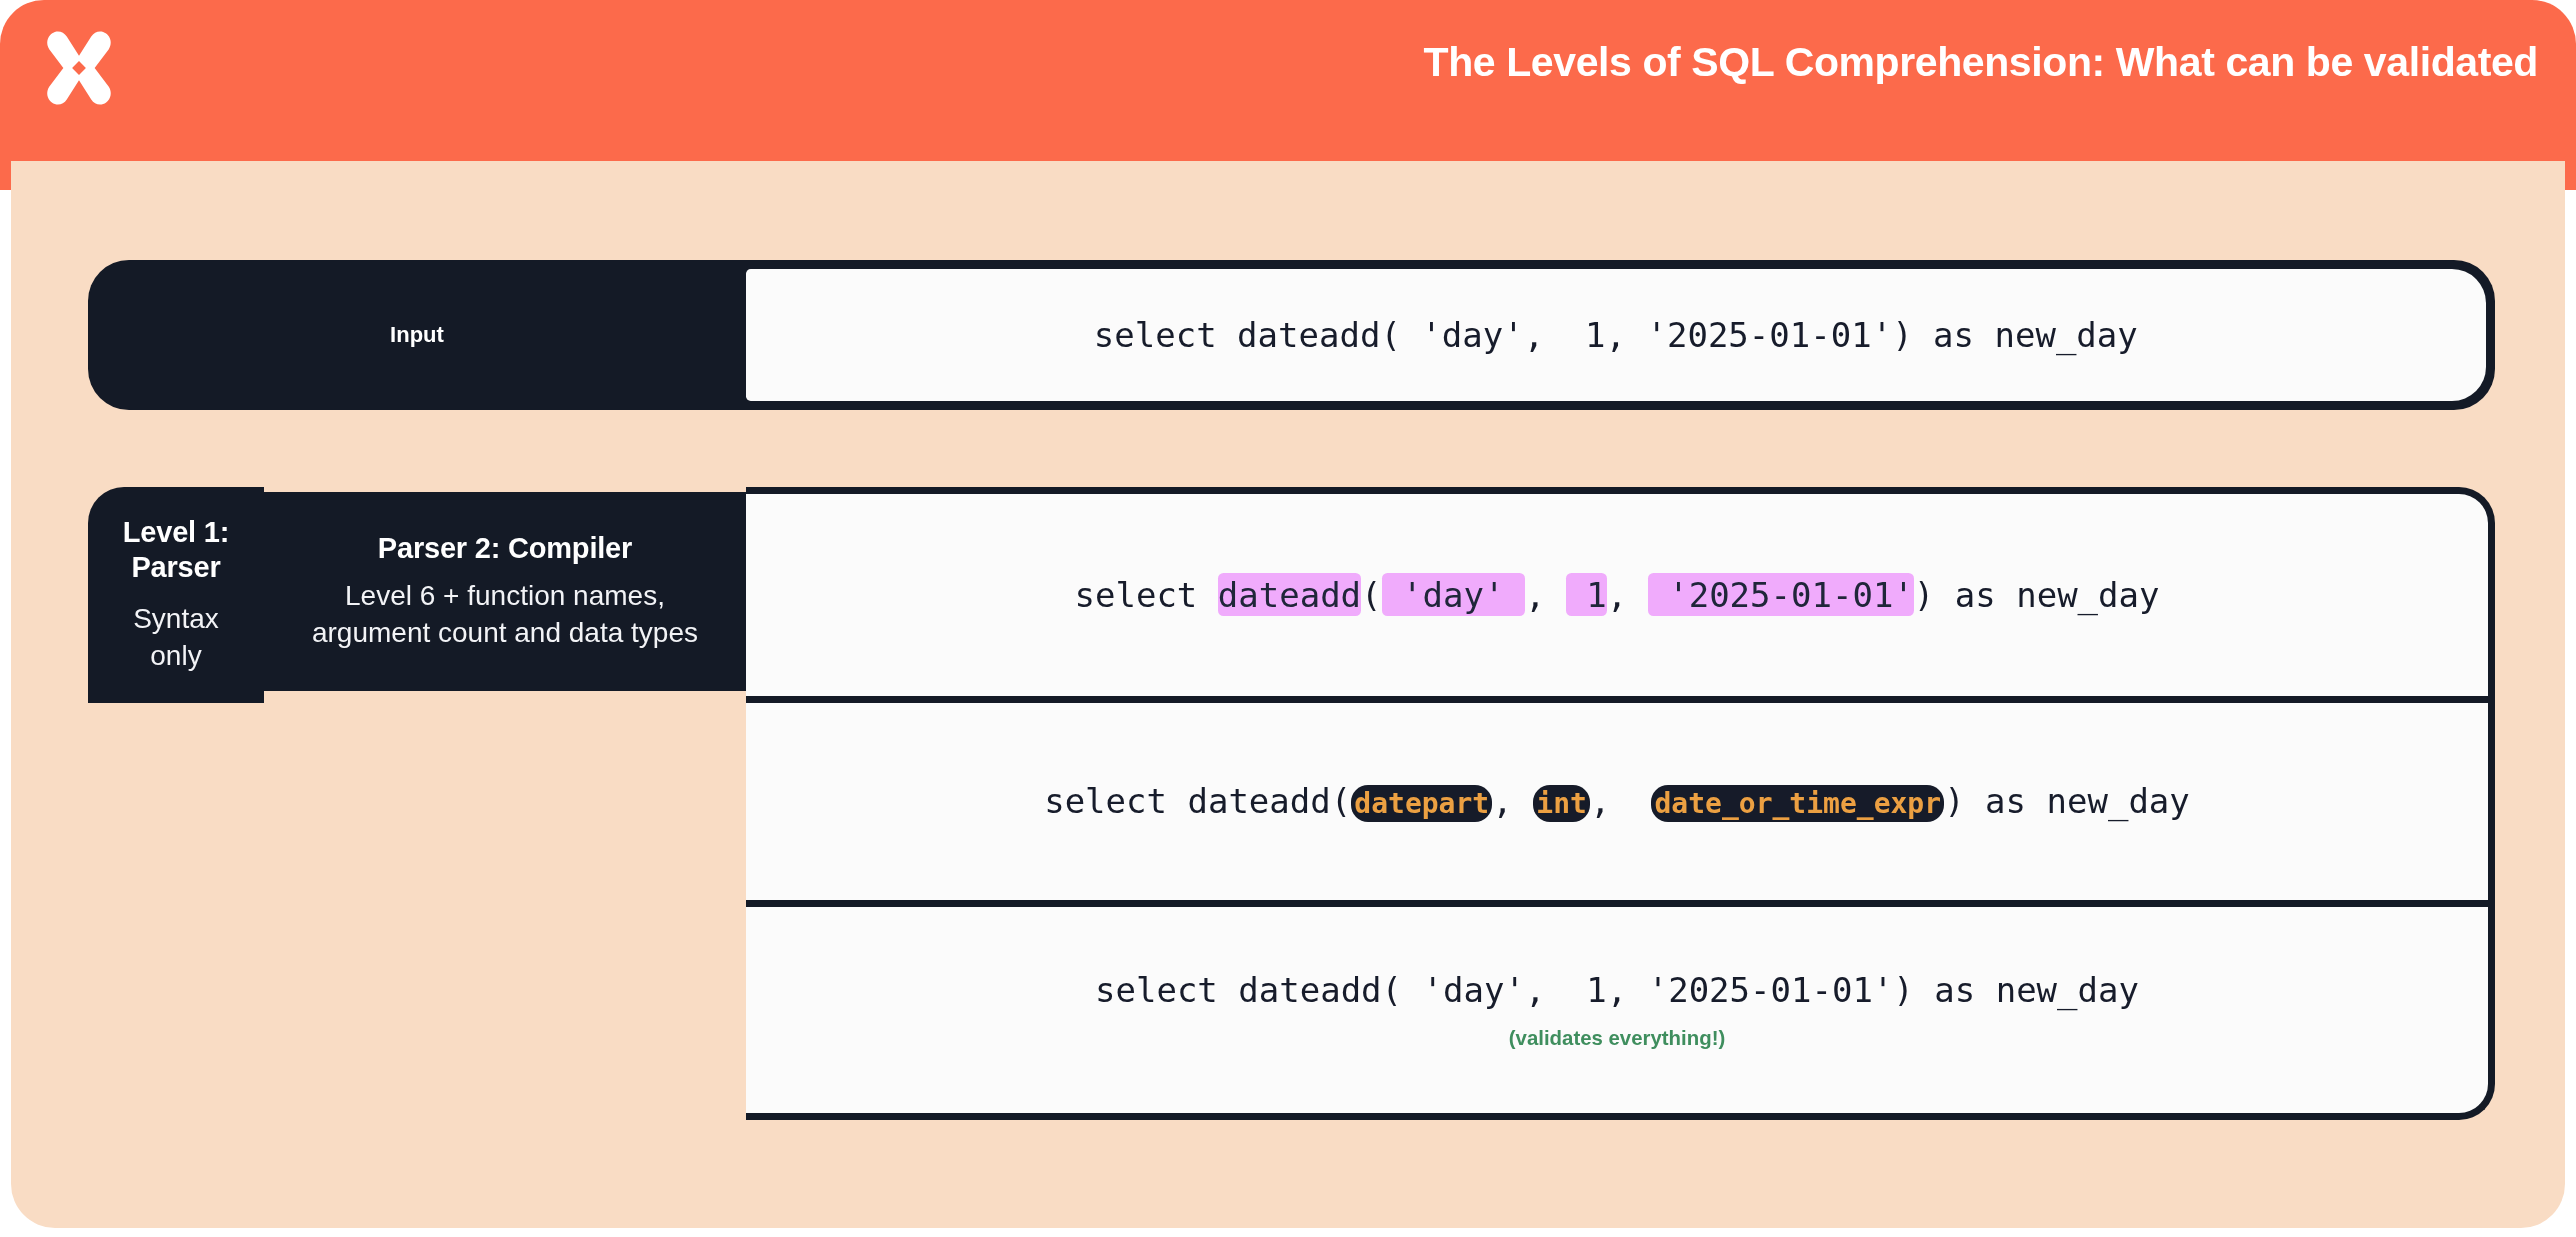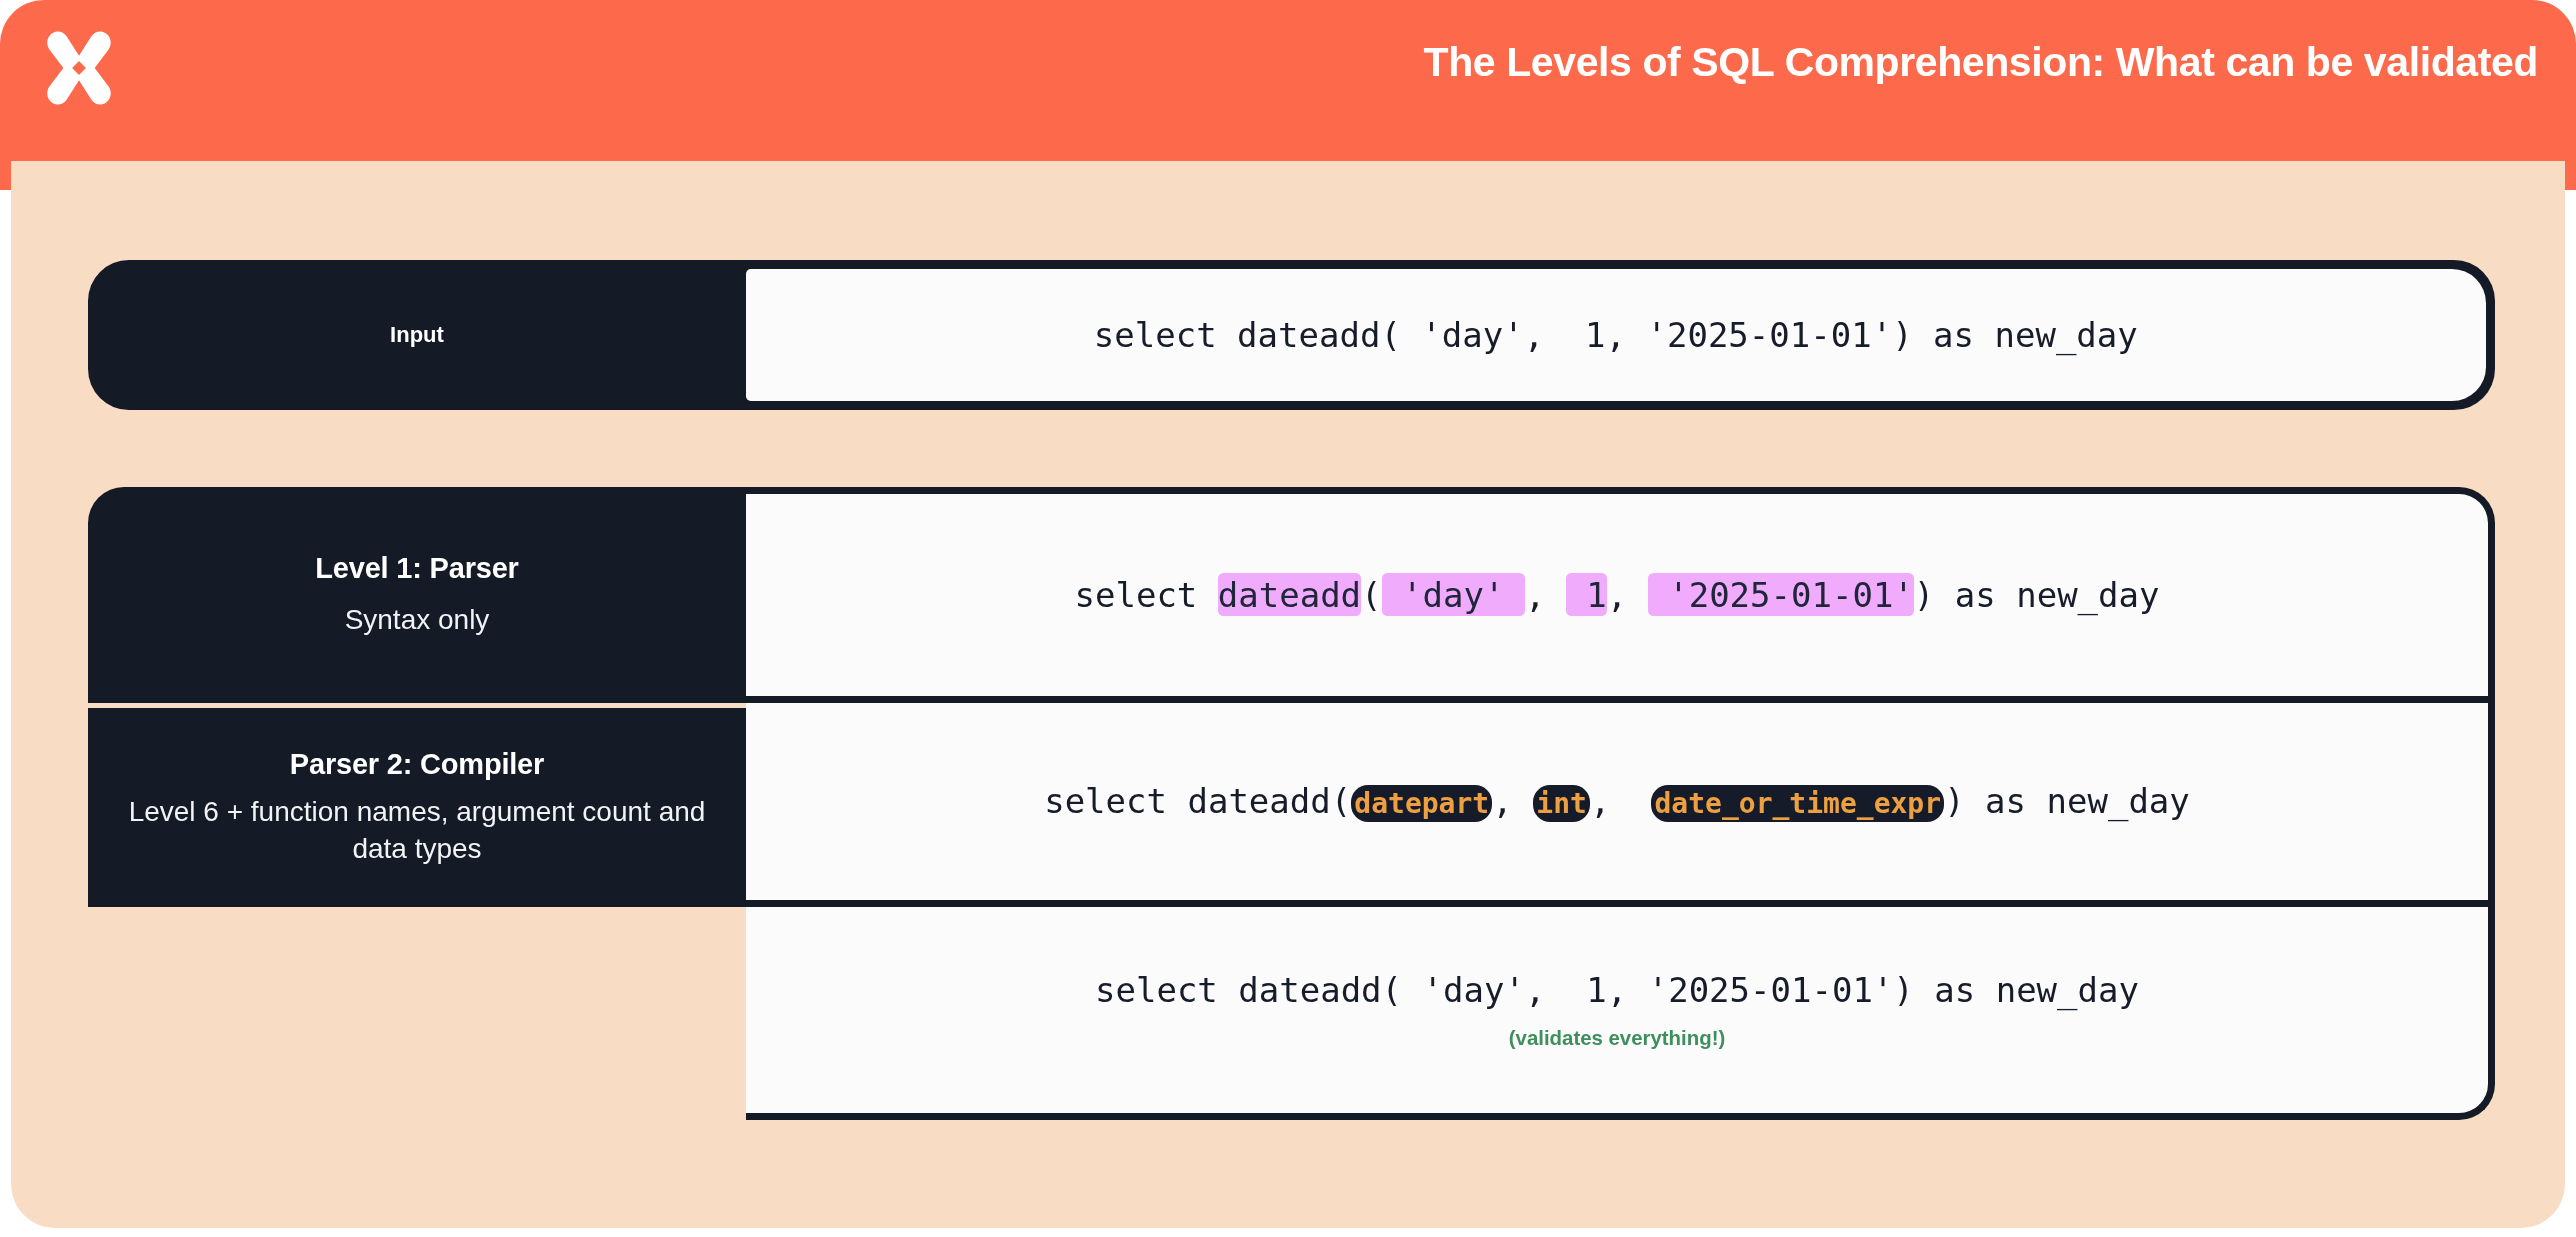--- a/index.html
+++ b/index.html
@@ -69,21 +69,21 @@
 
   
   .levels {
     position:absolute; left:88px; top:487px;
     width:2407px; height:633px;
     display:flex;
   }
   .levels-left {
     flex:0 0 658px;
     width:658px;
-    display:flex; flex-direction:column;
+    display:flex; 
   }
   .lvl-label {
     background:#141a26;
     color:#ffffff;
     display:flex; flex-direction:column;
     align-items:center; justify-content:center;
     text-align:center;
     padding:0 27px;
   }
   .lvl-label.r1 { height:216px; border-radius:36px 0 0 0; }

